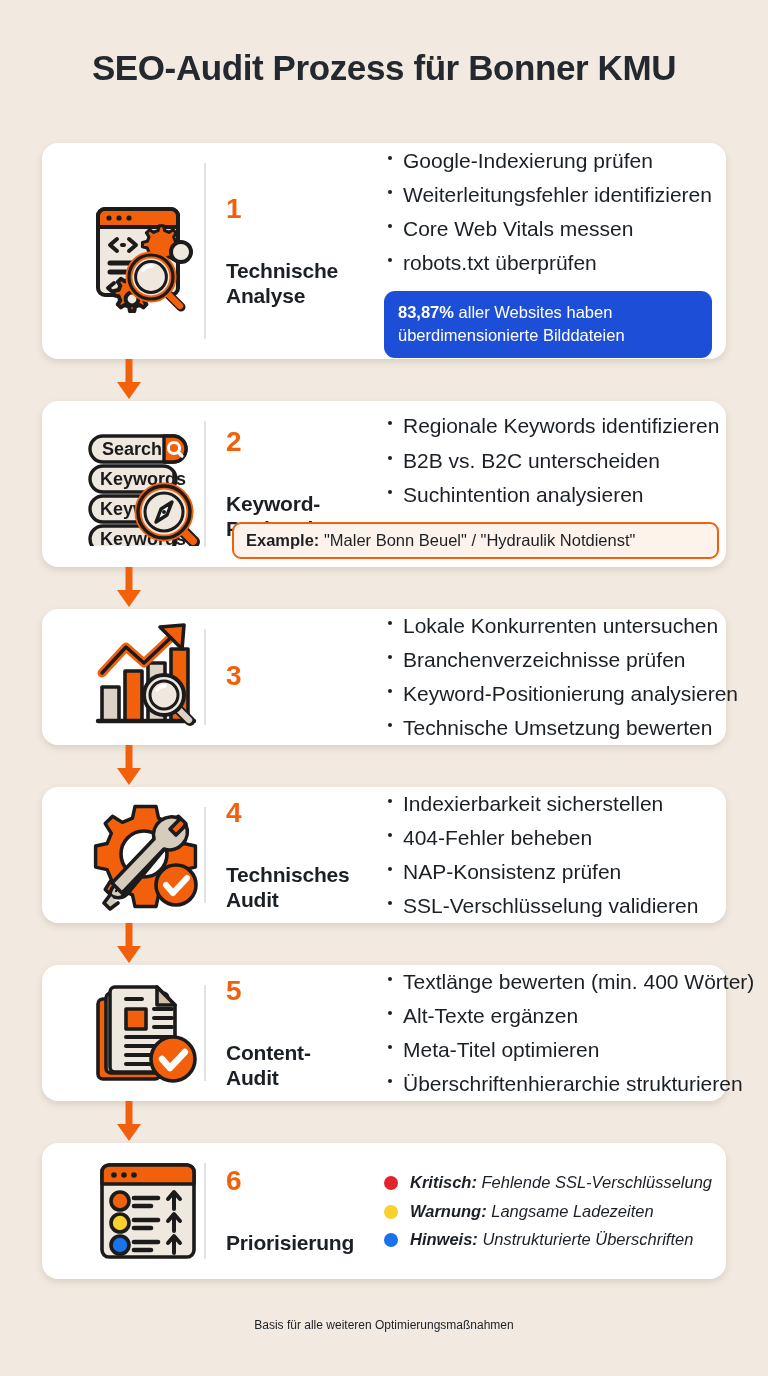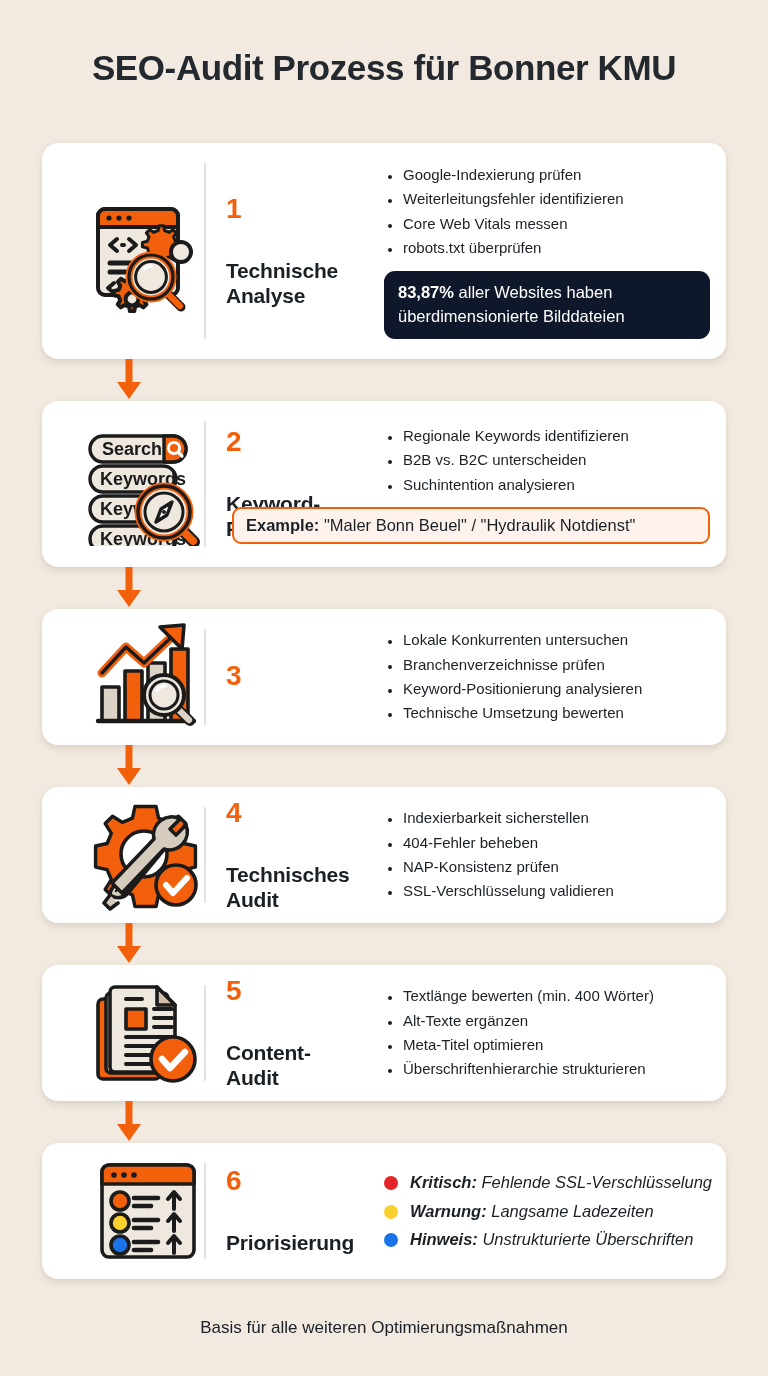--- a/index.html
+++ b/index.html
@@ -60,34 +60,34 @@
     font-size:21px;font-weight:bold;color:#1B2026;
     line-height:1.17;letter-spacing:-0.2px;margin-top:36px;
   }
 
   .right-col{flex:1;padding-left:6px;box-sizing:border-box;}
 
   ul.bullets{margin:0;padding:0;list-style:none;}
   ul.bullets li{
     position:relative;
     padding-left:19px;
-    font-size:15px;line-height:1.62;
+    font-size:21px;line-height:1.62;
     color:#1B2026;
     white-space:nowrap;
   }
   ul.bullets li:before{
     content:"";
     position:absolute;left:4px;top:12px;
     width:4px;height:4px;border-radius:50%;
     background:#1B2026;
   }
 
   .stat-box{
     margin-top:11px;
-    background:#0f172a;
+    background:#1d4ed8;
     border-radius:11px;
     color:#FFFFFF;
     font-size:16.5px;line-height:1.42;
     padding:10px 14px 11px 14px;
   }
   .stat-box .hl{font-weight:bold;}
 
   .example-box{
     margin-top:10px;
     border:2px solid #F2600C;
@@ -116,21 +116,21 @@
 
   
   .arrow{
     height:42px;position:relative;
   }
   .arrow svg{position:absolute;left:72px;top:0;}
 
   
   .footer{
     position:absolute;top:1318px;left:0;width:768px;
-    text-align:center;font-size:17px;color:#1B2026;
+    text-align:center;font-size:12px;color:#1B2026;
   }
 </style>
 </head>
 <body>
 
 <div class="page">
 
   <div class="title">SEO-Audit Prozess für Bonner KMU</div>
 
   <div class="flow">

